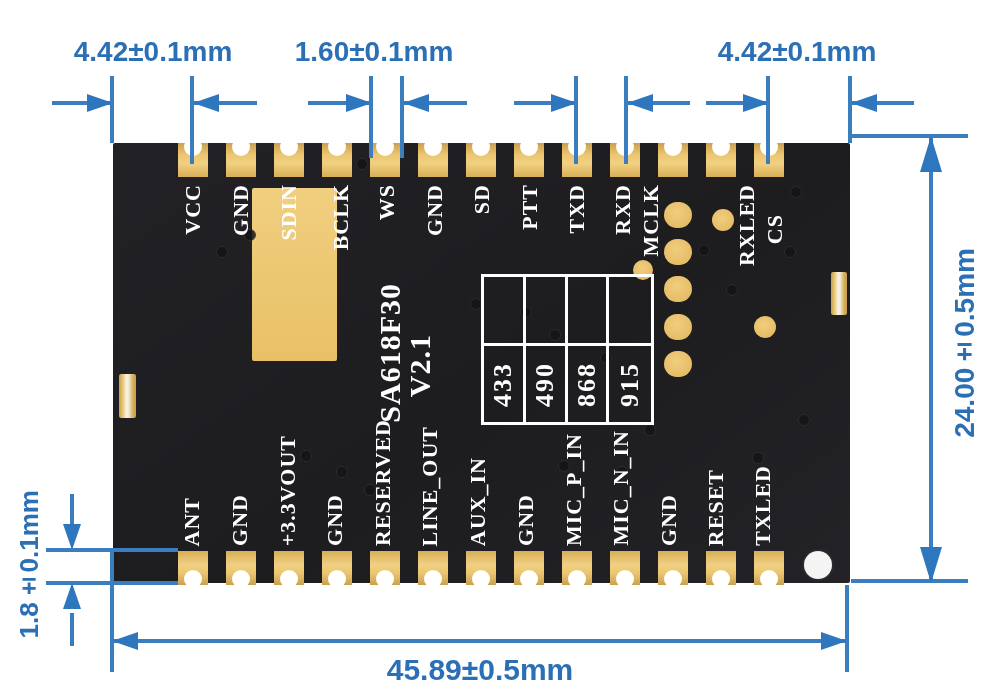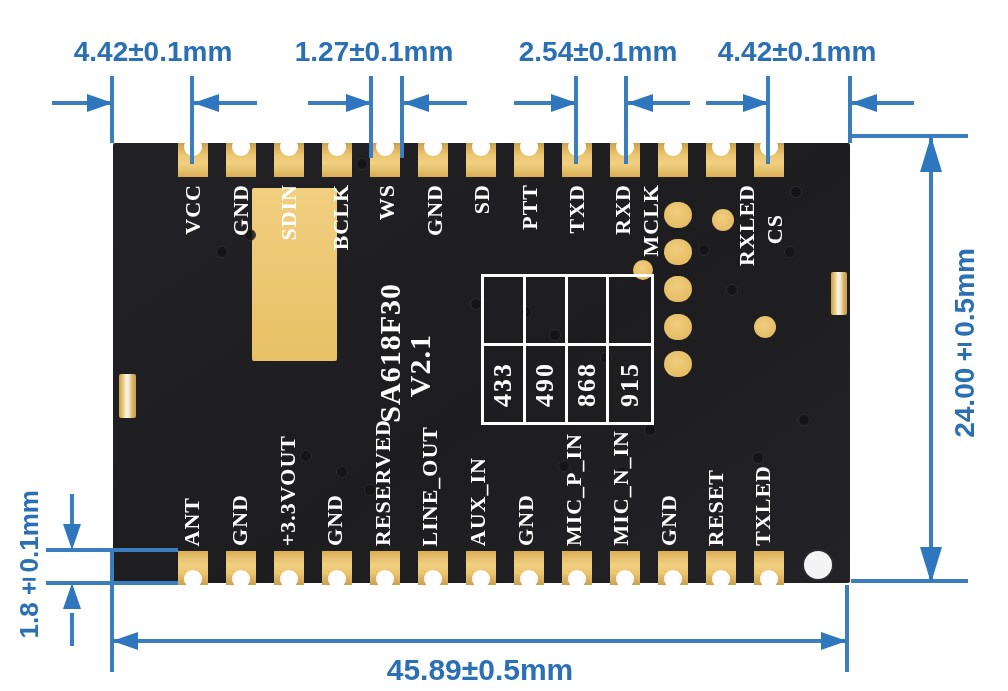--- a/index.html
+++ b/index.html
@@ -176,22 +176,21 @@
       </div>
     <div class="fc bot">
         <span class="vnum">868</span>
       </div>
     <div class="fc bot last">
         <span class="vnum">915</span>
       </div>
   </div>
 
   <div class="dimtxt" style="left:63px;top:36px;width:180px">4.42±0.1mm</div>
-  <div class="dimtxt" style="left:284px;top:36px;width:180px">1.27±0.1mm</div>
-  <div class="dimtxt" style="left:508px;top:36px;width:180px">2.54±0.1mm</div>
+  <div class="dimtxt" style="left:284px;top:36px;width:180px">1.60±0.1mm</div>
   <div class="dimtxt" style="left:707px;top:36px;width:180px">4.42±0.1mm</div>
 
   <div class="hl" style="left:52px;top:101px;width:61px"></div>
   <div class="ar" style="left:87px;top:94px"></div>
   <div class="hl" style="left:193px;top:101px;width:64px"></div>
   <div class="al" style="left:193px;top:94px"></div>
   <div class="hl" style="left:308px;top:101px;width:64px"></div>
   <div class="ar" style="left:346px;top:94px"></div>
   <div class="hl" style="left:403px;top:101px;width:64px"></div>
   <div class="al" style="left:403px;top:94px"></div>

